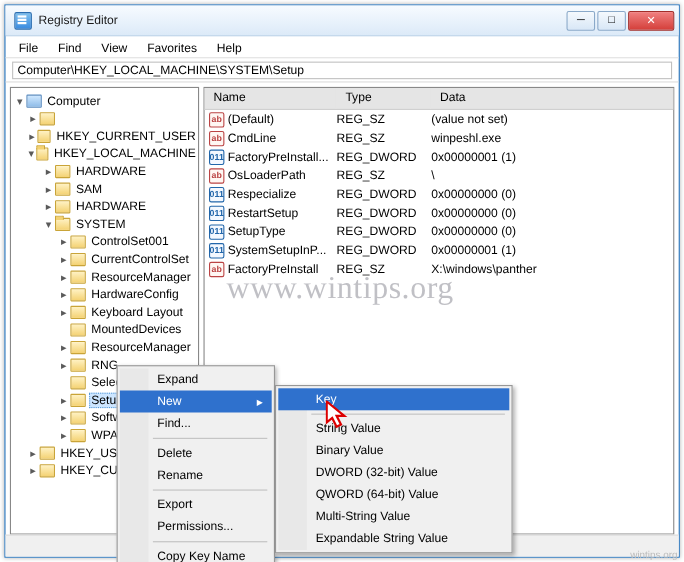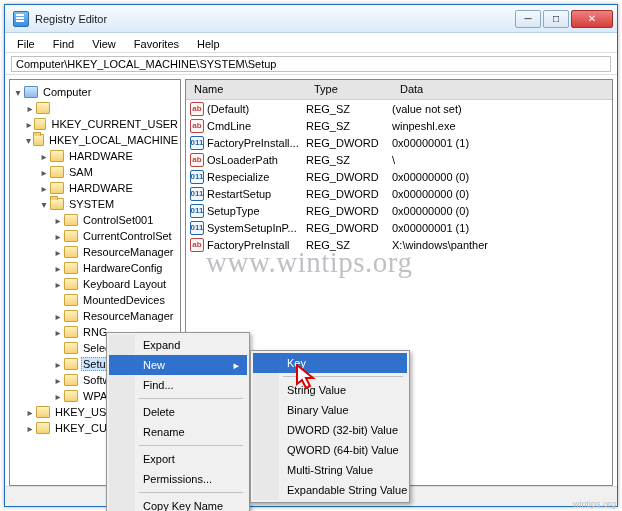--- a/index.html
+++ b/index.html
@@ -280,21 +280,21 @@
   <div class="sep"></div>
   <div class="item">Delete</div>
   <div class="item">Rename</div>
   <div class="sep"></div>
   <div class="item">Export</div>
   <div class="item">Permissions...</div>
   <div class="sep"></div>
   <div class="item">Copy Key Name</div>
 </div>
 
-<div class="ctx" style="left:250px; top:350px; width:160px">
+<div class="ctx" style="left:250px; top:350px; width:216px">
   <div class="strip"></div>
   <div class="item hl">Key</div>
   <div class="sep"></div>
   <div class="item">String Value</div>
   <div class="item">Binary Value</div>
   <div class="item">DWORD (32-bit) Value</div>
   <div class="item">QWORD (64-bit) Value</div>
   <div class="item">Multi-String Value</div>
   <div class="item">Expandable String Value</div>
 </div>

